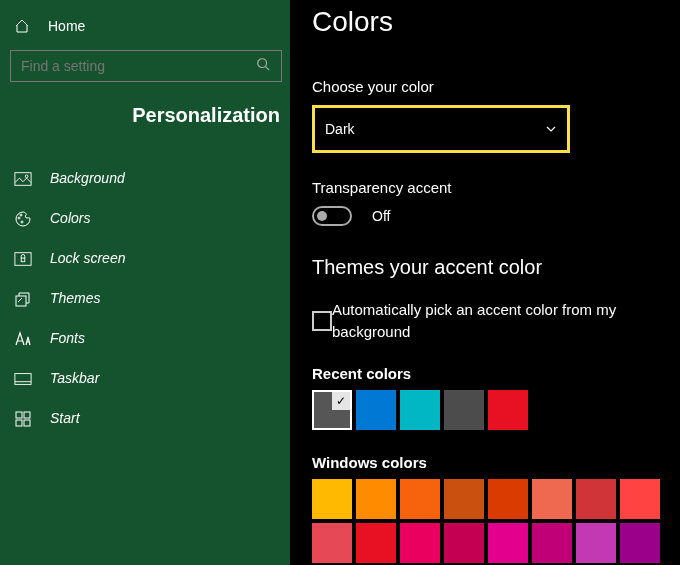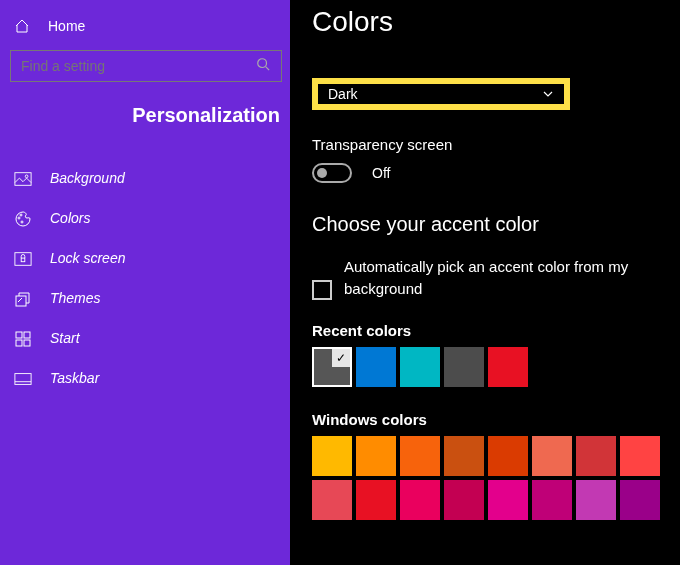--- a/index.html
+++ b/index.html
@@ -1,36 +1,36 @@
 <!DOCTYPE html>
 <html><head>
 <meta charset="utf-8">
 <style>
   * { box-sizing: border-box; margin: 0; padding: 0; font-family: "Segoe UI", -apple-system, sans-serif; }
   body { width: 680px; height: 565px; overflow: hidden; display: flex; background: #000; color: #fff; font-size: 14px; }
-  .sidebar { width: 290px; background: #6d28d9; height: 100%; padding-top: 10px; }
+  .sidebar { width: 290px; background: #14532d; height: 100%; padding-top: 10px; }
   .main { flex: 1; background: #000; height: 100%; padding: 0 0 0 22px; overflow: hidden; }
   .home-row { display: flex; align-items: center; gap: 18px; padding: 8px 14px; cursor: pointer; }
   .home-row .icon { width: 16px; height: 16px; display: flex; align-items: center; justify-content: center; }
   .search-wrap { padding: 8px 10px 10px 10px; }
   .search { width: 272px; height: 32px; border: 1px solid #777; background: transparent; color: #aaa; padding: 0 34px 0 10px; font-size: 14px; }
   .search-box { position: relative; }
   .search-icon { position: absolute; right: 10px; top: 7px; color: #aaa; }
   .section-title { padding: 12px 10px 14px 10px; font-weight: 600; font-size: 20px; text-align: right; }
   .nav { margin-top: 18px; }
   .nav-item { display: flex; align-items: flex-start; gap: 18px; padding: 11px 14px; cursor: pointer; font-style: italic; }
   .nav-item .icon { width: 18px; height: 18px; display: flex; align-items: center; justify-content: center; }
   .page-title { font-size: 28px; font-weight: 350; padding-top: 6px; margin-bottom: 40px; }
   .label { font-size: 15px; margin-bottom: 10px; }
-  .select { width: 258px; height: 32px; border: 6px solid #fde047; background: #000; color: #fff; display: flex; align-items: center; justify-content: space-between; padding: 0 10px; cursor: pointer; margin-bottom: 26px; }
+  .select { width: 258px; height: 48px; border: 3px solid #fde047; background: #000; color: #fff; display: flex; align-items: center; justify-content: space-between; padding: 0 10px; cursor: pointer; margin-bottom: 26px; }
   .toggle-row { display: flex; align-items: center; gap: 20px; margin-bottom: 30px; }
   .toggle { width: 40px; height: 20px; border: 2px solid #aaa; border-radius: 10px; position: relative; cursor: pointer; }
   .toggle-knob { width: 10px; height: 10px; background: #aaa; border-radius: 50%; position: absolute; left: 3px; top: 3px; }
   .h2 { font-size: 20px; font-weight: 400; margin-bottom: 20px; }
-  .checkbox-row { display: flex; align-items: flex-end; gap: 12px; margin-bottom: 22px; }
+  .checkbox-row { display: flex; align-items: center; margin-bottom: 22px; }
   .checkbox { width: 20px; height: 20px; border: 2px solid #ccc; flex-shrink: 0; cursor: pointer; margin-top:1px; }
   .checkbox-label { font-size: 15px; line-height: 1.45; padding-right: 30px; }
   .subhead { font-size: 15px; margin-bottom: 8px; font-weight: bold; }
   .swatch-row { display: flex; gap: 4px; margin-bottom: 24px; }
   .swatch { width: 40px; height: 40px; cursor: pointer; position: relative; }
   .swatch.selected { border: 2px solid #fff; }
   .swatch .check { position: absolute; top: 0; right: 0; width: 18px; height: 18px; background: #e6e6e6; display: flex; align-items: center; justify-content: center; font-size: 12px;color:#000; }
   .wincolors { display: grid; grid-template-columns: repeat(8, 40px); gap: 4px; }
   svg { display: block; }
 </style>
@@ -96,62 +96,71 @@
           <svg width="18" height="18" viewBox="0 0 18 18" fill="none" stroke="#fff" stroke-width="1">
             <rect x="2" y="6" width="10" height="10"></rect>
             <path d="M5 6 V3 H15 V13 H12"></path>
             <path d="M4 12 L8 8"></path>
           </svg>
         </span>
       <span>Themes</span>
     </div>
     <div class="nav-item">
       <span class="icon">
-          <svg width="16" height="16" viewBox="0 0 16 16" fill="none" stroke="#fff" stroke-width="1">
-            <rect x="1" y="1" width="6" height="6"></rect>
-            <rect x="9" y="1" width="6" height="6"></rect>
-            <rect x="1" y="9" width="6" height="6"></rect>
-            <rect x="9" y="9" width="6" height="6"></rect>
+          <svg width="18" height="16" viewBox="0 0 18 16" fill="none" stroke="#fff" stroke-width="1.2">
+            <path d="M2 14 L6 2 L10 14 M3.5 10 H8.5 M12 14 L14 6 L16 14 M12.7 11 H15.3"></path>
           </svg>
         </span>
-      <span>Start</span>
+      <span>Fonts</span>
     </div>
     <div class="nav-item">
       <span class="icon">
           <svg width="18" height="14" viewBox="0 0 20 14" fill="none" stroke="#fff" stroke-width="1">
             <rect x="1" y="1" width="18" height="12"></rect>
             <line x1="1" y1="10" x2="19" y2="10"></line>
           </svg>
         </span>
       <span>Taskbar</span>
     </div>
+    <div class="nav-item">
+      <span class="icon">
+          <svg width="16" height="16" viewBox="0 0 16 16" fill="none" stroke="#fff" stroke-width="1">
+            <rect x="1" y="1" width="6" height="6"></rect>
+            <rect x="9" y="1" width="6" height="6"></rect>
+            <rect x="1" y="9" width="6" height="6"></rect>
+            <rect x="9" y="9" width="6" height="6"></rect>
+          </svg>
+        </span>
+      <span>Start</span>
+    </div>
   </div>
 </div>
 
 <div class="main">
   <div class="page-title">Colors</div>
 
+  <div class="label">Choose your color</div>
   <div class="select">
     <span>Dark</span>
     <span>
         <svg width="12" height="12" viewBox="0 0 12 12" fill="none" stroke="#fff" stroke-width="1.2">
           <path d="M2 4 L6 8 L10 4"></path>
         </svg>
       </span>
   </div>
 
-  <div class="label">Transparency screen</div>
+  <div class="label">Transparency accent</div>
   <div class="toggle-row">
     <div class="toggle">
       <div class="toggle-knob"></div>
     </div>
     <span>Off</span>
   </div>
 
-  <div class="h2">Choose your accent color</div>
+  <div class="h2">Themes your accent color</div>
 
   <div class="checkbox-row">
     <div class="checkbox"></div>
     <div class="checkbox-label">Automatically pick an accent color from my background</div>
   </div>
 
   <div class="subhead">Recent colors</div>
   <div class="swatch-row" id="recent-row">
       <div class="swatch selected" style="background: rgb(86, 86, 86);">
         <div class="check">✓</div>

